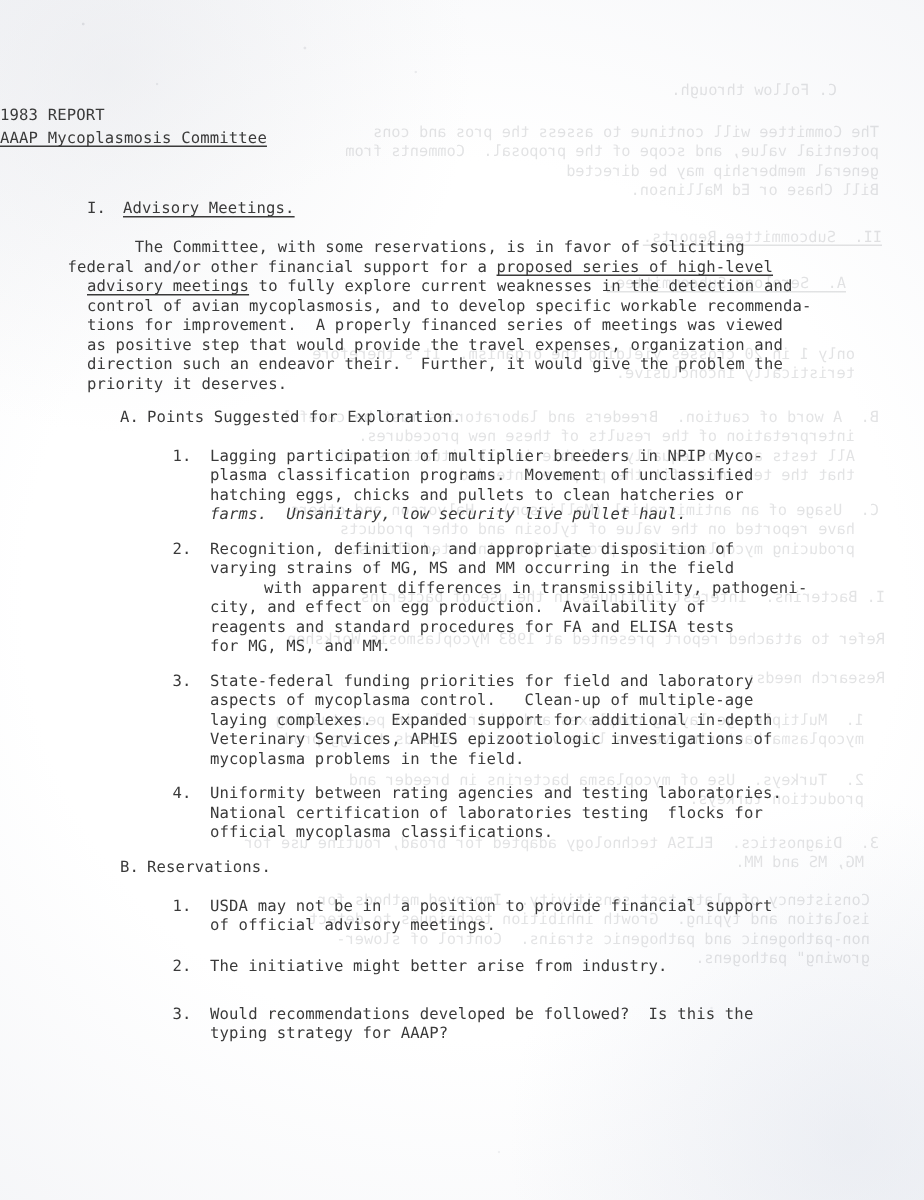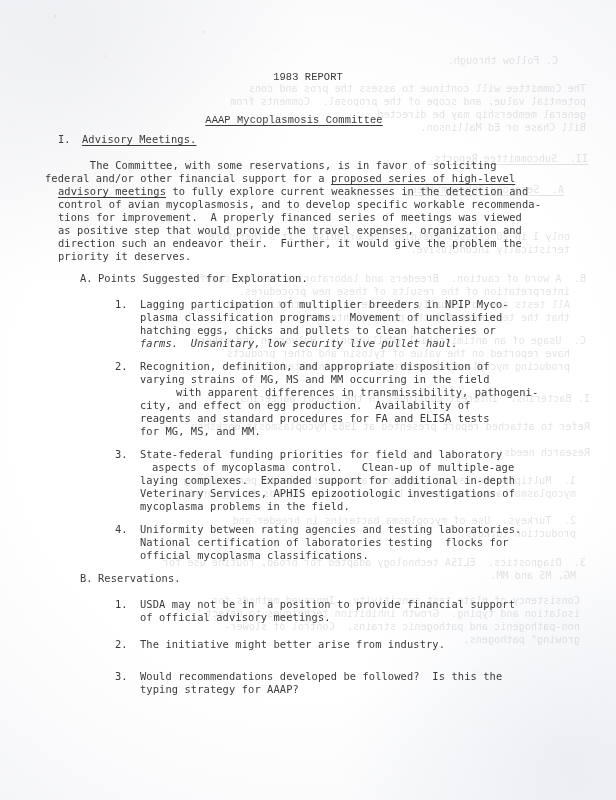--- a/index.html
+++ b/index.html
@@ -74,21 +74,21 @@
     letter-spacing: 0.1px;
   }
   .blk {
     position: absolute;
     white-space: pre;
     font-size: 10.4px;
     line-height: 13.2px;
     letter-spacing: 0.1px;
   }
   .u  { text-decoration: underline; text-underline-offset: 1.5px; }
-  .center { text-align: center; font-family: Liberation Mono, monospace; }
+  .center { text-align: left; }
 </style>
 </head>
 <body>
 
 <div class="page">
 
   <div class="bleed">
     <div class="bl" style="left:58px;  top:54px;">C. Follow through.</div>
     <div class="bl" style="left:30px;  top:82px;">The Committee will continue to assess the pros and cons</div>
     <div class="bl" style="left:30px;  top:95px;">potential value, and scope of the proposal.  Comments from</div>
@@ -117,21 +117,21 @@
     <div class="bl" style="left:36px;  top:594px;">Consistency of plate test sensitivity.  Improved methods for</div>
     <div class="bl" style="left:36px;  top:607px;">isolation and typing.  Growth inhibition techniques to detect</div>
     <div class="bl" style="left:36px;  top:620px;">non-pathogenic and pathogenic strains.  Control of slower-</div>
     <div class="bl" style="left:36px;  top:633px;">growing" pathogens.</div>
   </div>
 
   <div class="sheet">
 
     <div class="ln center" style="left:0; top:71px; width:616px;">1983 REPORT</div>
 
-    <div class="ln center" style="left:0; top:114px; width:588px;"><span class="u">AAAP Mycoplasmosis Committee</span></div>
+    <div class="ln center" style="left:0; top:86px; width:588px;"><span class="u">AAAP Mycoplasmosis Committee</span></div>
 
     <div class="ln" style="left:58px; top:133px;">I.</div>
     <div class="ln u" style="left:82px; top:133px;">Advisory Meetings.</div>
 
     <div class="blk" style="left:58px; top:159px;">     The Committee, with some reservations, is in favor of soliciting</div>
 
     <div class="blk" style="left:45px; top:172px;"><span>federal and/or other financial support for a </span><span class="u">proposed series of high-level</span></div>
 
     <div class="blk" style="left:58px; top:185px;"><span class="u">advisory meetings</span><span> to fully explore current weaknesses in the detection and</span></div>
 
@@ -153,21 +153,21 @@
     <div class="ln" style="left:115px; top:360px;">2.</div>
     <div class="blk" style="left:140px; top:360px;">Recognition, definition, and appropriate disposition of</div>
     <div class="blk" style="left:140px; top:373px;">varying strains of MG, MS and MM occurring in the field</div>
     <div class="blk" style="left:140px; top:386px;margin-left:36px;">with apparent differences in transmissibility, pathogeni-</div>
     <div class="blk" style="left:140px; top:399px;text-align:right;">city, and effect on egg production.  Availability of</div>
     <div class="blk" style="left:140px; top:412px;">reagents and standard procedures for FA and ELISA tests</div>
     <div class="blk" style="left:140px; top:425px;">for MG, MS, and MM.</div>
 
     <div class="ln" style="left:115px; top:448px;">3.</div>
     <div class="blk" style="left:140px; top:448px;">State-federal funding priorities for field and laboratory</div>
-    <div class="blk" style="left:152px; top:461px;text-align:right;">aspects of mycoplasma control.   Clean-up of multiple-age</div>
+    <div class="blk" style="left:140px; top:461px;text-align:right;">aspects of mycoplasma control.   Clean-up of multiple-age</div>
     <div class="blk" style="left:140px; top:474px;">laying complexes.  Expanded support for additional in-depth</div>
     <div class="blk" style="left:140px; top:487px;">Veterinary Services, APHIS epizootiologic investigations of</div>
     <div class="blk" style="left:140px; top:500px;">mycoplasma problems in the field.</div>
 
     <div class="ln" style="left:115px; top:523px;">4.</div>
     <div class="blk" style="left:140px; top:523px;">Uniformity between rating agencies and testing laboratories.</div>
     <div class="blk" style="left:140px; top:536px;">National certification of laboratories testing  flocks for</div>
     <div class="blk" style="left:140px; top:549px;">official mycoplasma classifications.</div>
 
     <div class="ln" style="left:80px; top:572px;">B.</div>

